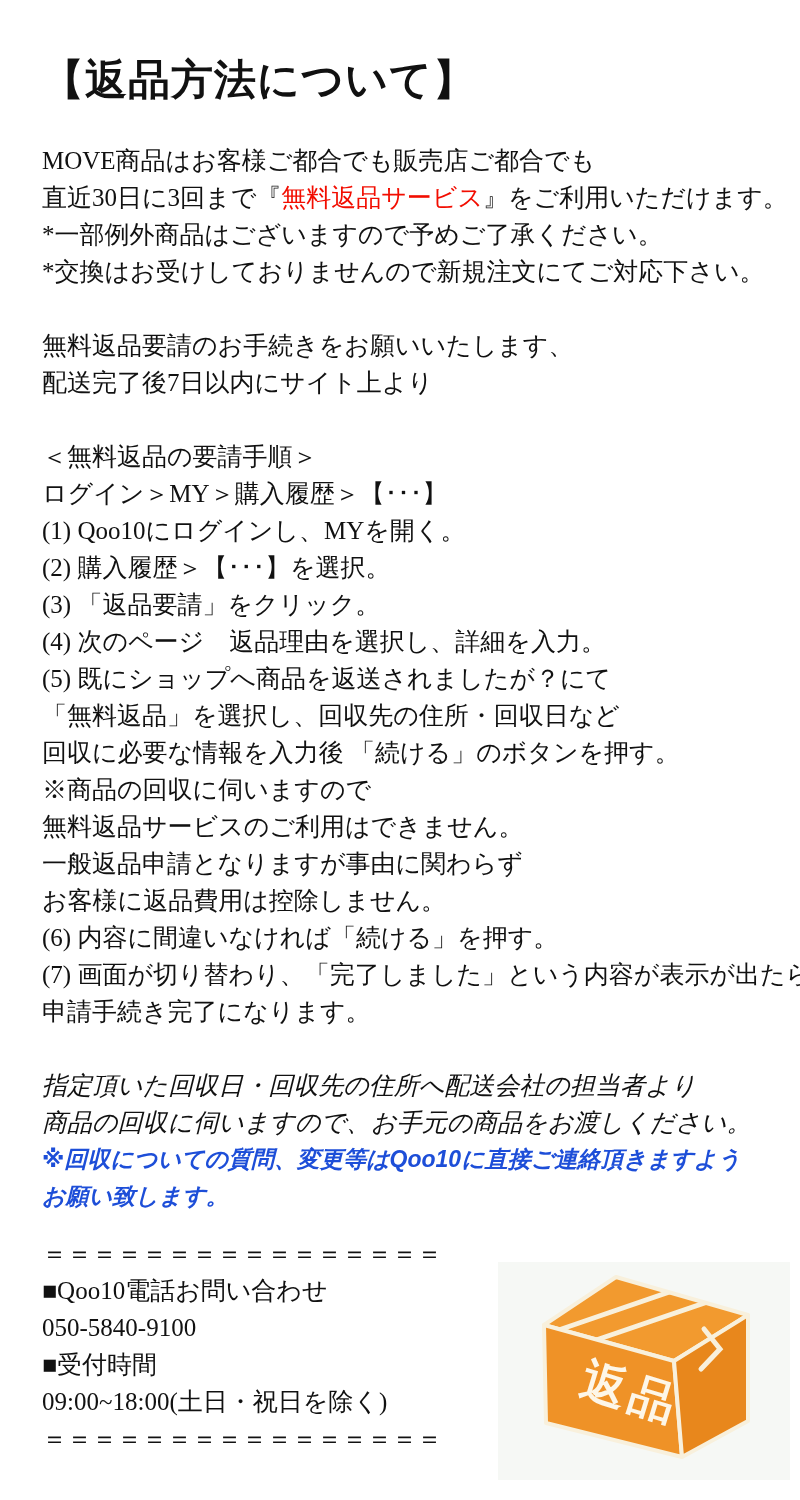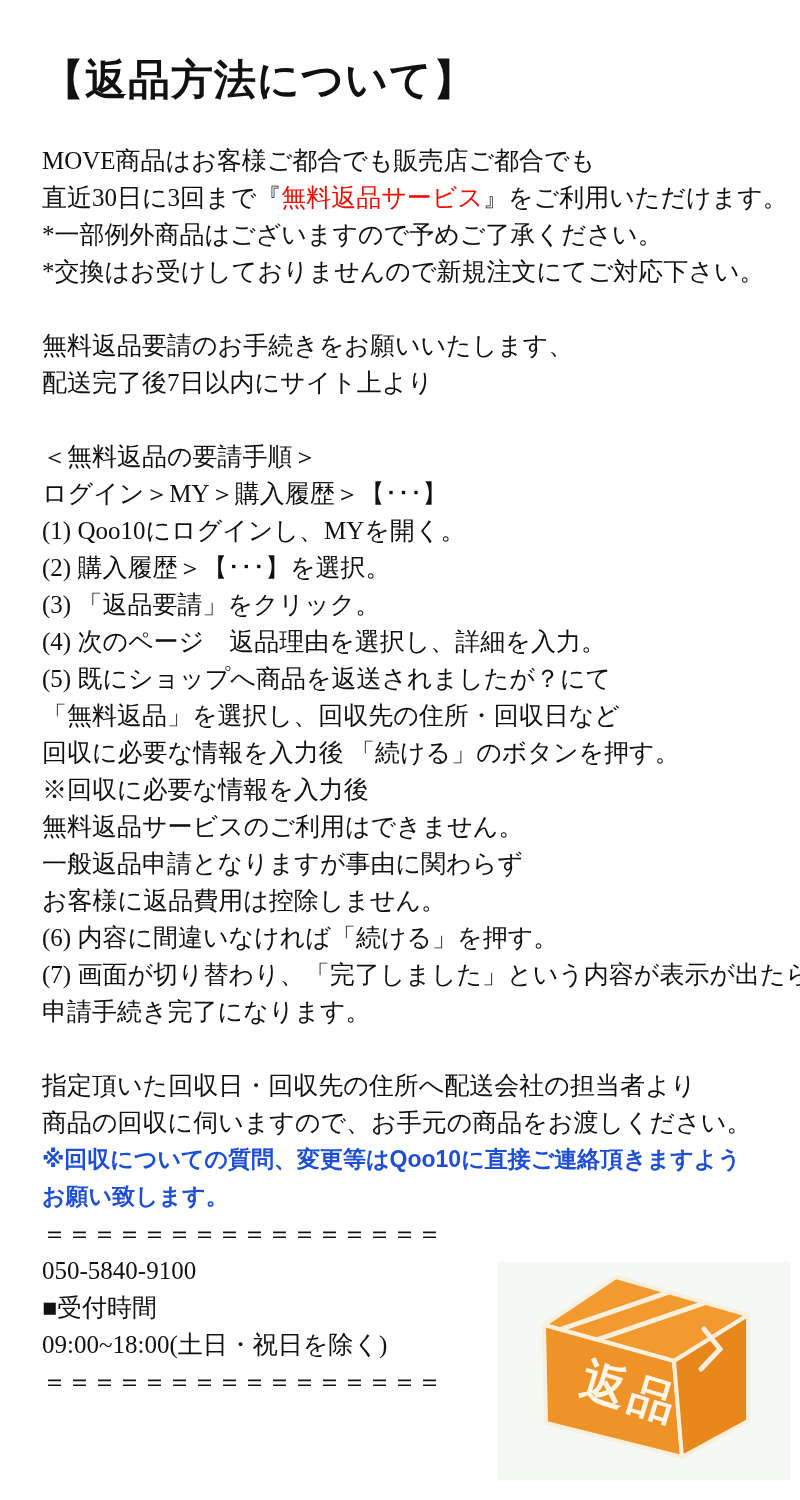--- a/index.html
+++ b/index.html
@@ -32,21 +32,21 @@
   }
   .para:last-of-type { margin-bottom: 0; }
   .line { white-space: pre; }
   .highlight-red { color: #f20d00; }
   .notice-red {
     color: #1d4ed8;
     font-family: "Liberation Sans", "DejaVu Sans", sans-serif;
     font-weight: 700;
     font-size: 23px;
   }
-  .pickup-para { margin-bottom: 0; }
+  .pickup-para { margin-bottom: 20px; font-style: italic; }
   .footer-block {
     font-size: 25px;
     line-height: 37px;
   }
   .separator { letter-spacing: 0px; }
   .box-art-wrap {
     position: absolute;
     left: 498px;
     top: 1262px;
     width: 292px;
@@ -79,38 +79,39 @@
   <section class="para">
     <div class="line">＜無料返品の要請手順＞</div>
     <div class="line">ログイン＞MY＞購入履歴＞【･･･】</div>
     <div class="line">(1) Qoo10にログインし、MYを開く。</div>
     <div class="line">(2) 購入履歴＞【･･･】を選択。</div>
     <div class="line">(3) 「返品要請」をクリック。</div>
     <div class="line">(4) 次のページ　返品理由を選択し、詳細を入力。</div>
     <div class="line">(5) 既にショップへ商品を返送されましたが？にて</div>
     <div class="line">「無料返品」を選択し、回収先の住所・回収日など</div>
     <div class="line">回収に必要な情報を入力後 「続ける」のボタンを押す。</div>
-    <div class="line">※回収に必要な情報を入力後</div>
+    <div class="line">※商品の回収に伺いますので</div>
     <div class="line">無料返品サービスのご利用はできません。</div>
     <div class="line">一般返品申請となりますが事由に関わらず</div>
     <div class="line">お客様に返品費用は控除しません。</div>
     <div class="line">(6) 内容に間違いなければ「続ける」を押す。</div>
     <div class="line">(7) 画面が切り替わり、「完了しました」という内容が表示が出たら</div>
     <div class="line">申請手続き完了になります。</div>
   </section>
 
   <section class="para pickup-para">
     <div class="line">指定頂いた回収日・回収先の住所へ配送会社の担当者より</div>
     <div class="line">商品の回収に伺いますので、お手元の商品をお渡しください。</div>
     <div class="line notice-red">※回収についての質問、変更等はQoo10に直接ご連絡頂きますよう</div>
     <div class="line notice-red">お願い致します。</div>
   </section>
 
   <section class="footer-block">
     <div class="line separator">＝＝＝＝＝＝＝＝＝＝＝＝＝＝＝＝</div>
+    <div class="line">■Qoo10電話お問い合わせ</div>
     <div class="line">050-5840-9100</div>
     <div class="line">■受付時間</div>
     <div class="line">09:00~18:00(土日・祝日を除く)</div>
     <div class="line separator">＝＝＝＝＝＝＝＝＝＝＝＝＝＝＝＝</div>
   </section>
 
   <div class="box-art-wrap">
     <svg width="216" height="196" viewBox="0 0 216 196">
       <defs>
         <clipPath id="topFaceClip">

